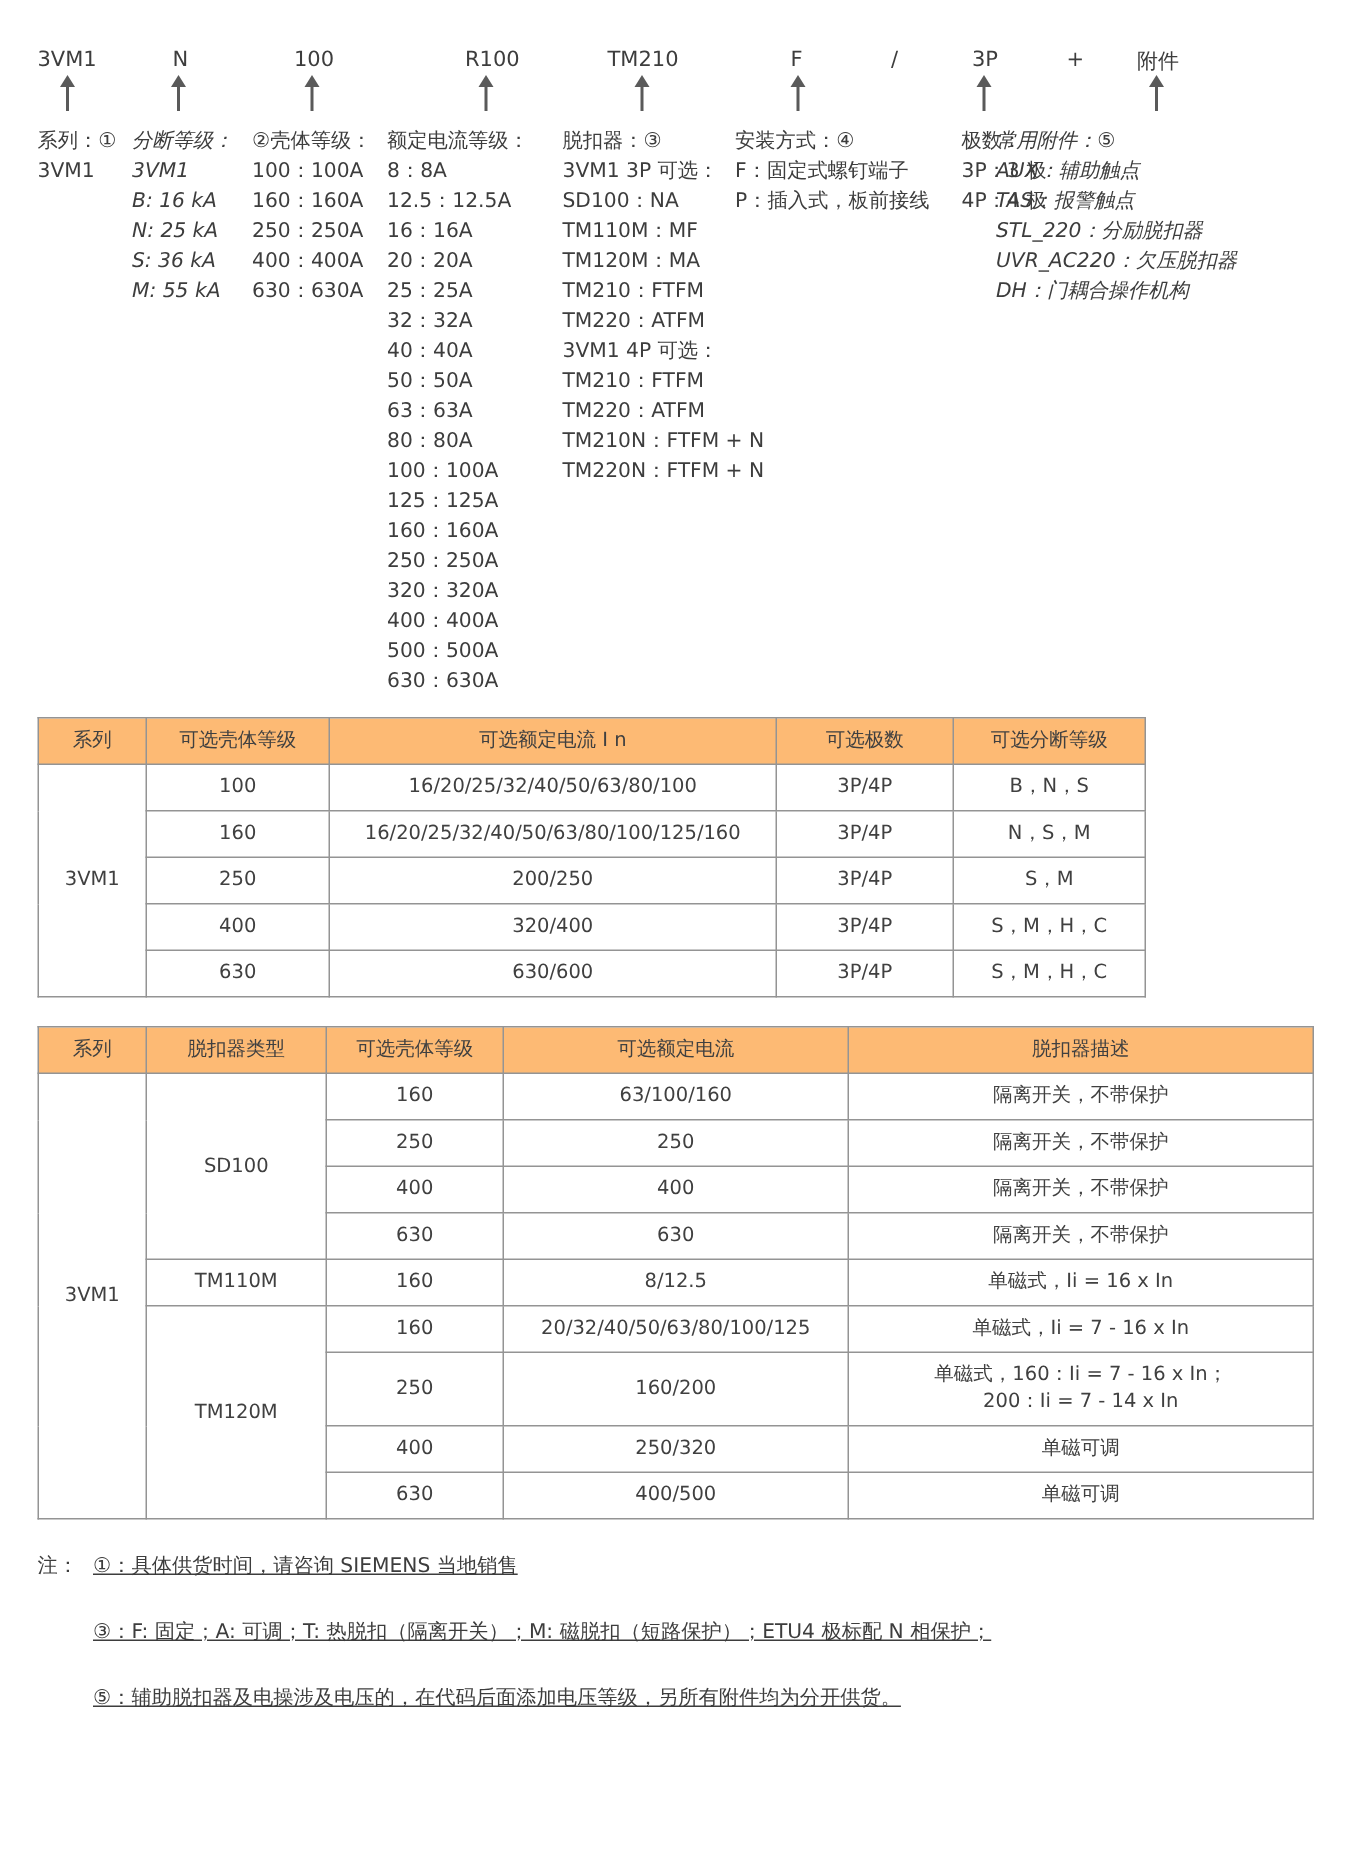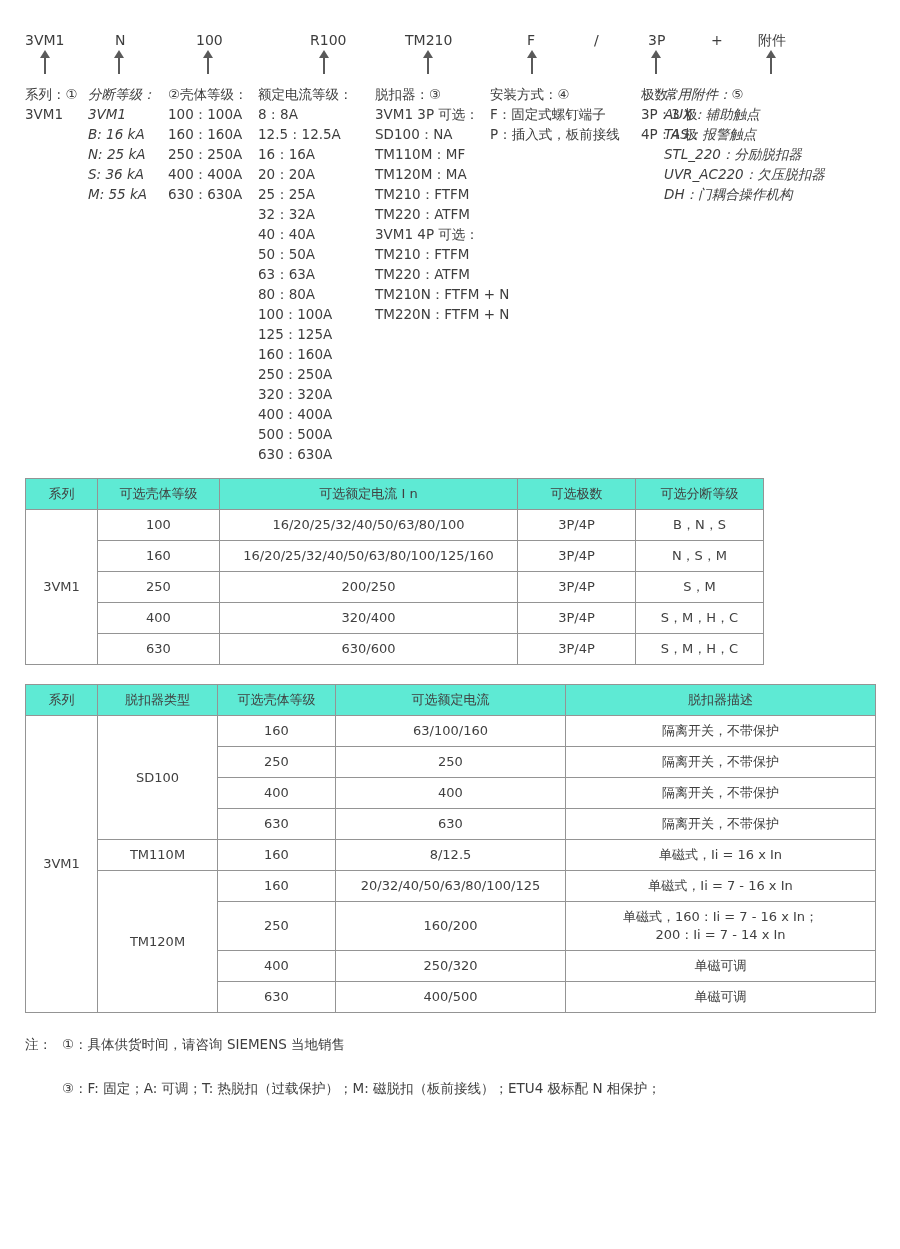--- a/index.html
+++ b/index.html
@@ -43,28 +43,28 @@
     table-layout: fixed;
   }
   .tbl td {
     border: 1px solid #949494;
     text-align: center;
     vertical-align: middle;
     padding: 6px 6px;
     white-space: pre-line;
     line-height: 18px;
   }
-  .tbl tr.hdr td { background: #5eead4; }
+  .tbl tr.hdr td { background: #fdba74; }
   .tbl1 { width: 738px; margin-top: 6px; }
   .tbl2 { width: 850px; margin-top: 19px; }
 
   
   .notes { position: relative; margin: 22px 0 0 25px; padding-left: 37px; }
   .notes-label { position: absolute; left: 0; top: 0; line-height: 18px; }
-  .note-line { line-height: 18px; margin-bottom: 26px; white-space: nowrap; }
+  .note-line { line-height: 18px; margin-bottom: 26px; white-space: nowrap; text-decoration: underline; }
 </style>
 </head>
 <body>
 
 <div class="page">
 
   <div class="top-section">
     <div>
         <span class="code-seg" style="left: 25px;">3VM1</span>
         <span class="code-seg" style="left: 115px;">N</span>
@@ -280,17 +280,18 @@
           <td>400/500</td>
           <td>单磁可调</td>
         </tr>
       </tbody>
     </table>
 
   <div class="notes">
     <span class="notes-label">注：</span>
     <div>
         <div class="note-line">①：具体供货时间，请咨询 SIEMENS 当地销售</div>
-        <div class="note-line">③：F: 固定；A: 可调；T: 热脱扣（过载保护）；M: 磁脱扣（板前接线）；ETU4 极标配 N 相保护；</div>
+        <div class="note-line">③：F: 固定；A: 可调；T: 热脱扣（隔离开关）；M: 磁脱扣（短路保护）；ETU4 极标配 N 相保护；</div>
+        <div class="note-line">⑤：辅助脱扣器及电操涉及电压的，在代码后面添加电压等级，另所有附件均为分开供货。</div>
       </div>
   </div>
 
 </div>
 
 </body></html>

